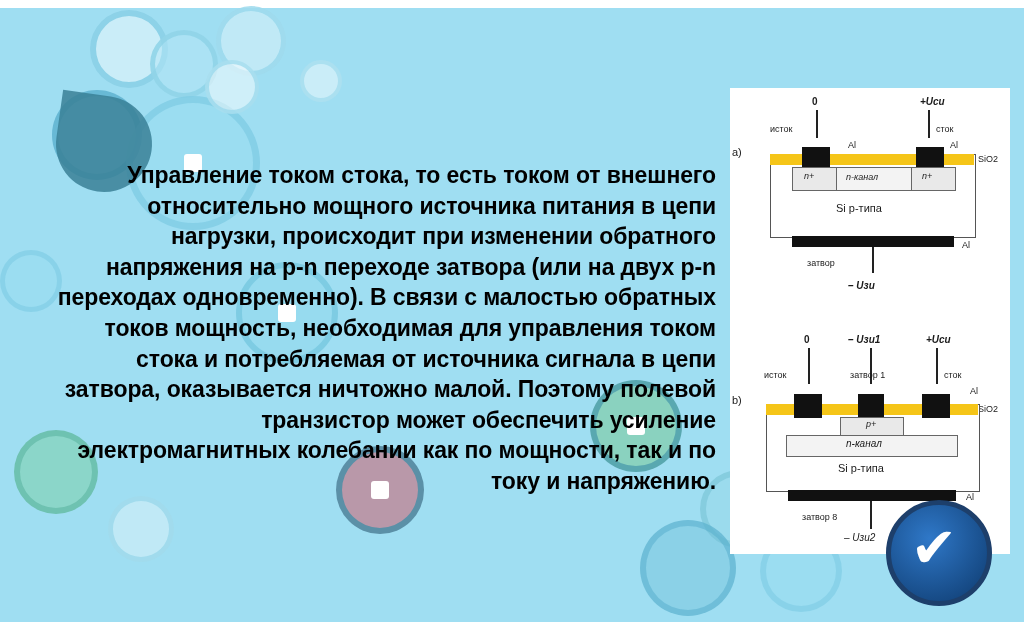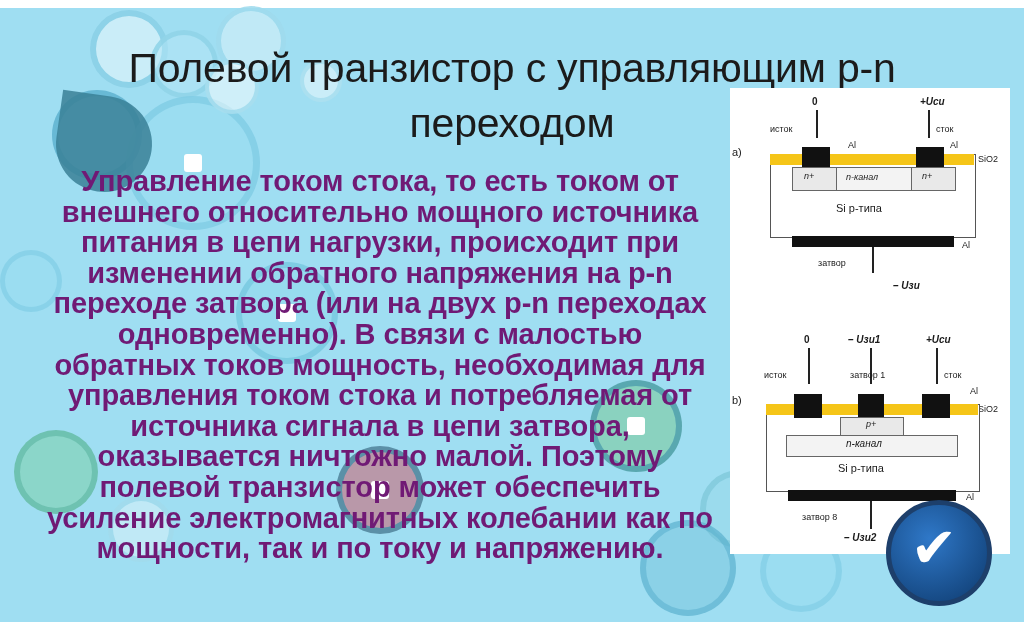--- a/index.html
+++ b/index.html
@@ -23,24 +23,24 @@
   .title{
     position:absolute;left:40px;top:14px;width:944px;
     text-align:center;
     font-size:41px;line-height:55px;
     color:#1b1b1b;
     font-weight:400;
     letter-spacing:-0.2px;
   }
   .body-text{
     position:absolute;left:44px;top:137px;width:672px;
-    font-size:29px;line-height:30.6px;
-    color:#701a75;
+    font-size:23px;line-height:30.6px;
+    color:#000000;
     font-weight:700;
-    text-align:center;
+    text-align:right;
     letter-spacing:-0.1px;
   }
   .figure{
     position:absolute;left:730px;top:88px;width:280px;height:466px;
     background:#ffffff;
   }
 
   
   .panel{position:absolute;left:0;width:280px;}
   .panel-a{top:6px;height:206px;}
@@ -86,21 +86,20 @@
   <div class="bubble" style="left:14px;top:430px;width:72px;height:72px;background:rgba(120,205,160,0.5);border:6px solid rgba(90,180,160,0.6);"></div>
   <div class="bubble" style="left:108px;top:496px;width:56px;height:56px;background:rgba(255,255,255,0.35);border:5px solid rgba(140,210,230,0.6);"></div>
   <div class="bubble" style="left:700px;top:470px;width:66px;height:66px;background:rgba(150,215,230,0.45);border:6px solid rgba(120,195,215,0.6);"></div>
   <div class="bubble" style="left:640px;top:520px;width:84px;height:84px;background:rgba(110,190,215,0.4);border:6px solid rgba(90,175,205,0.55);"></div>
   <div class="bubble" style="left:760px;top:530px;width:70px;height:70px;background:rgba(150,220,240,0.4);border:6px solid rgba(120,200,225,0.5);"></div>
   <div class="bubble" style="left:300px;top:60px;width:34px;height:34px;background:rgba(255,255,255,0.45);border:4px solid rgba(150,215,235,0.6);"></div>
   <div class="bubble" style="left:0px;top:250px;width:52px;height:52px;background:rgba(150,220,240,0.4);border:5px solid rgba(120,200,225,0.5);"></div>
 
   <div style="position:absolute;left:56px;top:96px;width:96px;height:96px;background:rgba(58,128,150,0.85);border-radius:0 50% 50% 50%;transform:rotate(8deg);"></div>
 
-  <h1 class="title">Полевой транзистор с управляющим p-n переходом</h1>
 
   <p class="body-text">Управление током стока, то есть током от внешнего относительно мощного источника питания в цепи нагрузки, происходит при изменении обратного напряжения на p-n переходе затвора (или на двух p-n переходах одновременно). В связи с малостью обратных токов мощность, необходимая для управления током стока и потребляемая от источника сигнала в цепи затвора, оказывается ничтожно малой. Поэтому полевой транзистор может обеспечить усиление электромагнитных колебании как по мощности, так и по току и напряжению.</p>
 
   <div class="figure">
 
     <div class="panel panel-a">
       <div class="panel-letter" style="left:2px;top:52px;">a)</div>
 
       <div class="lab" style="left:82px;top:2px;font-weight:700;">0</div>
       <div class="lab it" style="left:190px;top:2px;font-weight:700;">+Uси</div>
@@ -124,22 +123,22 @@
       <div class="nregion" style="left:180px;top:73px;width:44px;height:22px;"></div>
       <div class="nchan" style="left:106px;top:73px;width:74px;height:22px;"></div>
       <div class="lab it" style="left:74px;top:77px;font-size:9px;">n+</div>
       <div class="lab it" style="left:192px;top:77px;font-size:9px;">n+</div>
       <div class="lab it" style="left:116px;top:78px;font-size:9px;">n-канал</div>
       <div class="lab" style="left:106px;top:108px;font-size:11px;">Si p-типа</div>
 
       <div class="blackbar" style="left:62px;top:142px;width:162px;height:11px;"></div>
       <div class="lab small" style="left:232px;top:146px;">Al</div>
       <div class="wire" style="left:142px;top:153px;width:1.5px;height:26px;"></div>
-      <div class="lab small" style="left:88px;top:164px;">затвор</div>
-      <div class="lab it" style="left:118px;top:186px;font-weight:700;margin-left:45px;">– Uзи</div>
+      <div class="lab small" style="left:77px;top:164px;">затвор</div>
+      <div class="lab it" style="left:118px;top:186px;font-weight:700;">– Uзи</div>
     </div>
 
     <div class="panel panel-b">
       <div class="panel-letter" style="left:2px;top:62px;">b)</div>
 
       <div class="lab" style="left:74px;top:2px;font-weight:700;">0</div>
       <div class="lab it" style="left:118px;top:2px;font-weight:700;">– Uзи1</div>
       <div class="lab it" style="left:196px;top:2px;font-weight:700;">+Uси</div>
 
       <div class="wire" style="left:78px;top:16px;width:1.5px;height:36px;"></div>
@@ -162,21 +161,21 @@
       <div class="nregion" style="left:110px;top:85px;width:62px;height:18px;"></div>
       <div class="lab it" style="left:136px;top:87px;font-size:9px;">p+</div>
       <div class="nchan" style="left:56px;top:103px;width:170px;height:20px;"></div>
       <div class="lab it" style="left:116px;top:106px;font-size:10px;">n-канал</div>
       <div class="lab" style="left:108px;top:130px;font-size:11px;">Si p-типа</div>
 
       <div class="blackbar" style="left:58px;top:158px;width:168px;height:11px;"></div>
       <div class="lab small" style="left:236px;top:160px;">Al</div>
       <div class="wire" style="left:140px;top:169px;width:1.5px;height:28px;"></div>
       <div class="lab small" style="left:72px;top:180px;">затвор 8</div>
-      <div class="lab it" style="left:114px;top:200px;font-weight:700;">– Uзи2</div>
+      <div class="lab it" style="left:114px;top:200px;font-weight:400;">– Uзи2</div>
     </div>
   </div>
 
   <div style="position:absolute;left:886px;top:500px;width:96px;height:96px;border-radius:50%;background:radial-gradient(circle at 40% 35%, #2f78c8 0%, #14467f 80%);border:5px solid #1d3f6b;"></div>
   <div style="position:absolute;left:886px;top:500px;width:96px;height:96px;display:flex;align-items:center;justify-content:center;color:#ffffff;font-size:56px;line-height:1;">
     <span>✔</span>
   </div>
 </div>
 
 </body></html>

